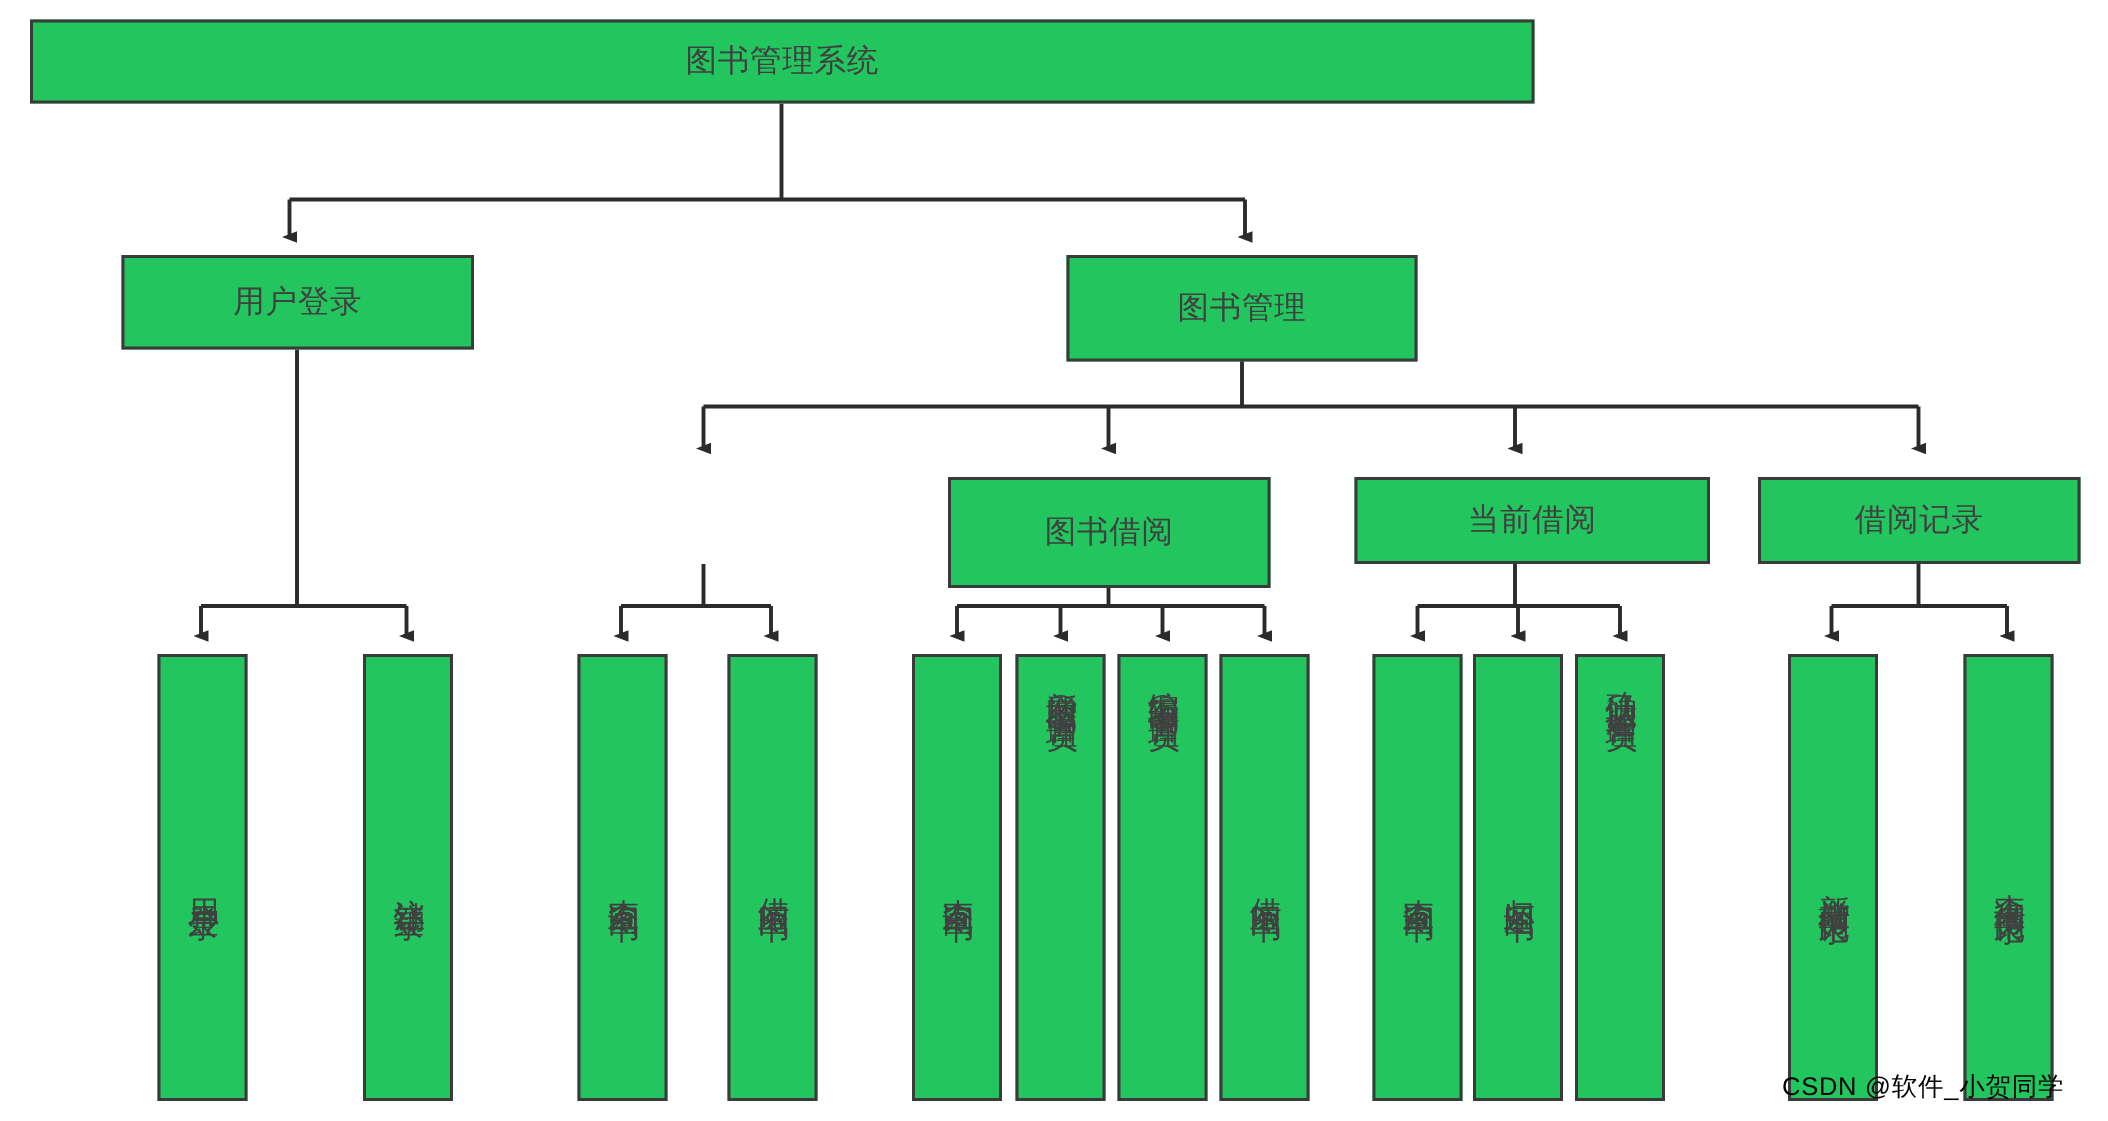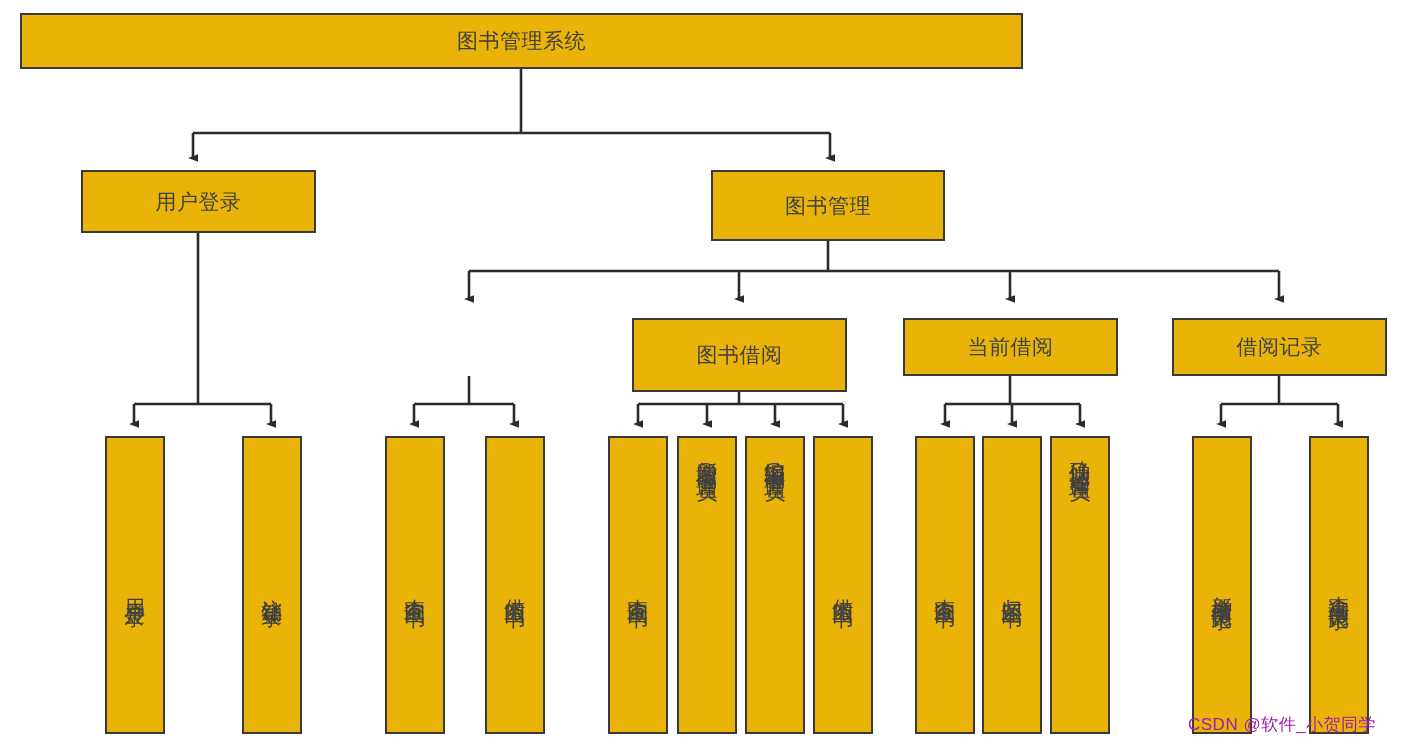--- a/index.html
+++ b/index.html
@@ -23,21 +23,21 @@
     position: absolute;
     left: 0;
     top: 0;
     width: 1405px;
     height: 747px;
     display: block;
   }
   .node-box {
     position: absolute;
     box-sizing: border-box;
-    background: #eab308;
+    background: #22c55e;
     border: 2px solid #3a3a3a;
     display: flex;
     align-items: center;
     justify-content: center;
     overflow: hidden;
   }
   .node-label {
     color: #404040;
     font-size: 21px;
     line-height: 1.12;
@@ -60,21 +60,21 @@
     text-align: start;
   }
   .node-box.vertical.center-v {
     align-items: center;
   }
   .watermark {
     position: absolute;
     left: 1188px;
     top: 713px;
     font-size: 17px;
-    color: #a21caf;
+    color: #000000;
     white-space: nowrap;
     letter-spacing: 0.5px;
     pointer-events: none;
   }
 </style>
 </head>
 <body>
 
 <div id="diagram-root">
 
@@ -135,21 +135,21 @@
   <div class="node-box" style="left:81px; top:170px; width:235px; height:63px;">
     <span class="node-label">用户登录</span>
   </div>
   <div class="node-box" style="left:711px; top:170px; width:234px; height:71px;">
     <span class="node-label">图书管理</span>
   </div>
 
   <div class="node-box" style="left:632px; top:318px; width:215px; height:74px;">
     <span class="node-label">图书借阅</span>
   </div>
-  <div class="node-box" style="left:903px; top:318px; width:215px; height:58px;">
+  <div class="node-box" style="left:903px; top:318px; width:237px; height:58px;">
     <span class="node-label">当前借阅</span>
   </div>
   <div class="node-box" style="left:1172px; top:318px; width:215px; height:58px;">
     <span class="node-label">借阅记录</span>
   </div>
 
   <div class="node-box vertical center-v" style="left:105px; top:436px; width:60px; height:298px;">
     <span class="node-label">用户登录</span>
   </div>
   <div class="node-box vertical center-v" style="left:242px; top:436px; width:60px; height:298px;">

